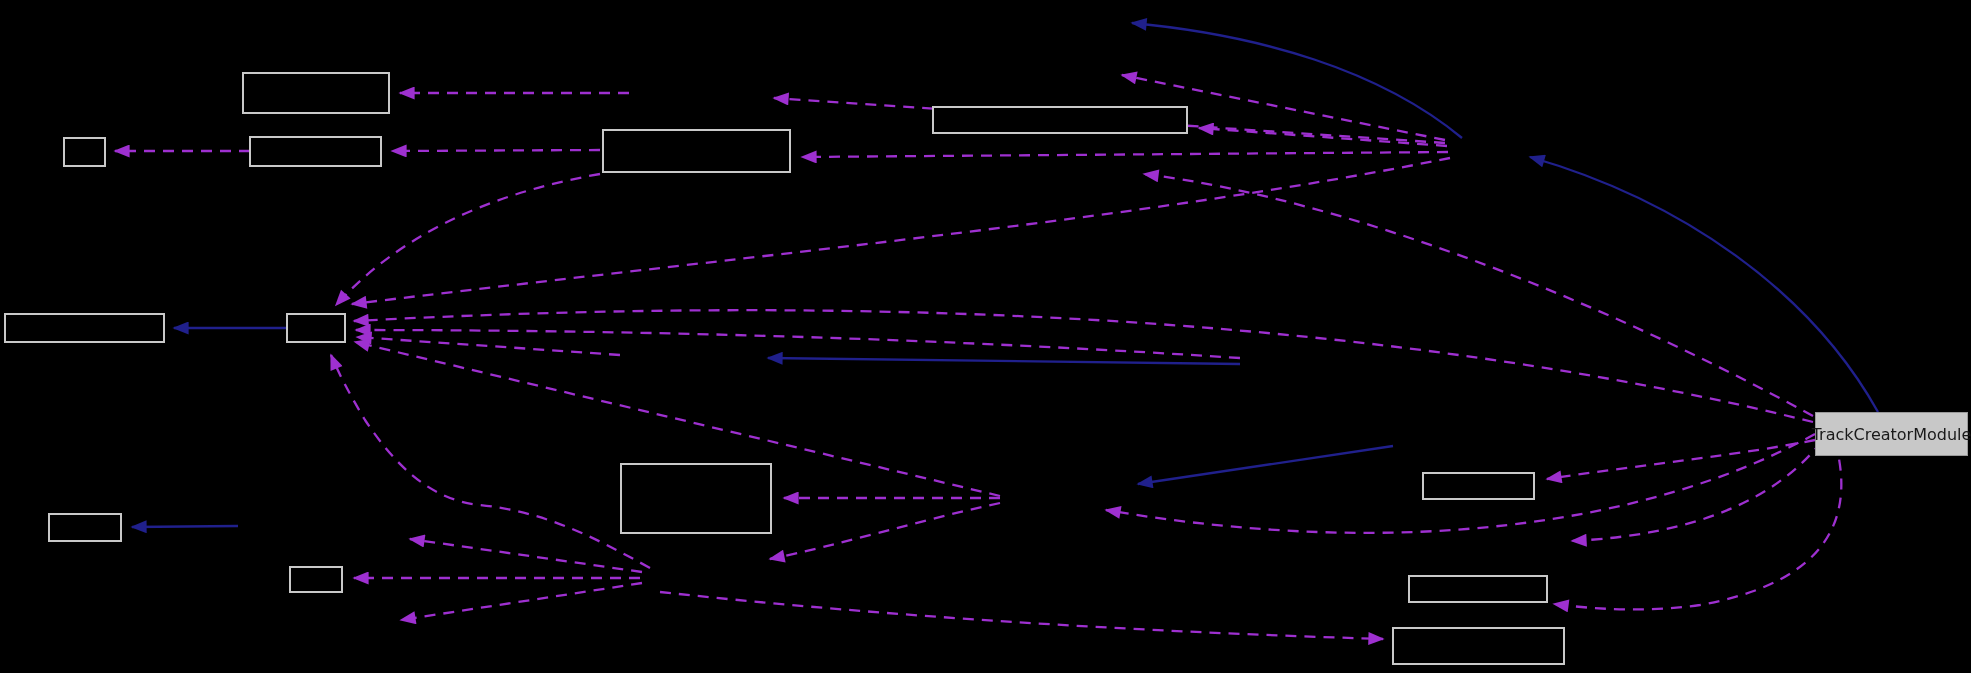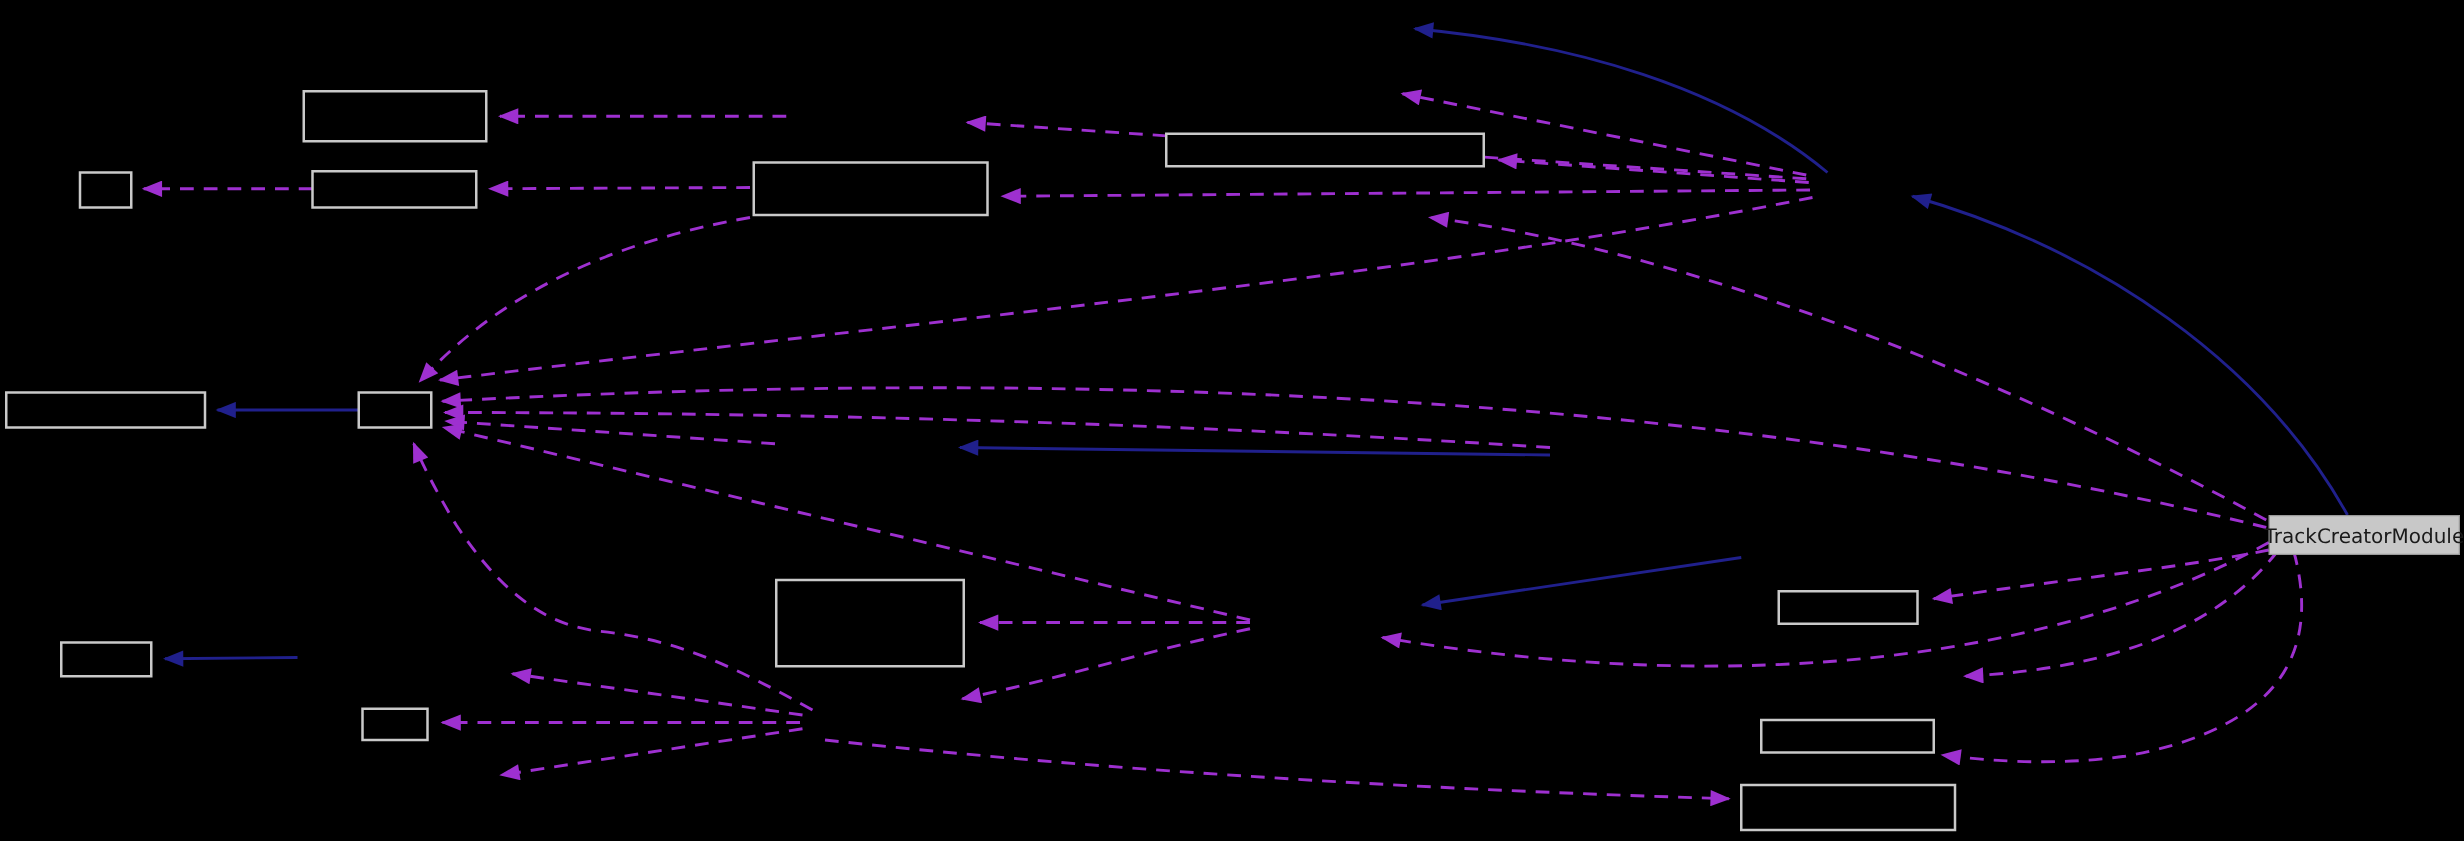--- a/index.html
+++ b/index.html
@@ -69,14 +69,14 @@
         <rect x="287" y="314" width="58" height="28" class="node-rect"></rect>
         <rect x="49" y="514" width="72" height="27" class="node-rect"></rect>
         <rect x="290" y="567" width="52" height="25" class="node-rect"></rect>
         <rect x="621" y="464" width="150" height="69" class="node-rect"></rect>
         <rect x="1423" y="473" width="111" height="26" class="node-rect"></rect>
         <rect x="1409" y="576" width="138" height="26" class="node-rect"></rect>
         <rect x="1393" y="628" width="171" height="36" class="node-rect"></rect>
       </g>
   </svg>
 
-  <div id="highlight-node" style="left: 1815px; top: 412px; width: 153px; height: 32px; background: rgb(200, 200, 200); border: 1px solid rgb(154, 154, 154); color: rgb(26, 26, 26); font-size: 16px;">TrackCreatorModule</div>
+  <div id="highlight-node" style="left: 1815px; top: 412px; width: 153px; height: 44px; background: rgb(200, 200, 200); border: 1px solid rgb(154, 154, 154); color: rgb(26, 26, 26); font-size: 16px;">TrackCreatorModule</div>
 </div>
 
 </body></html>

